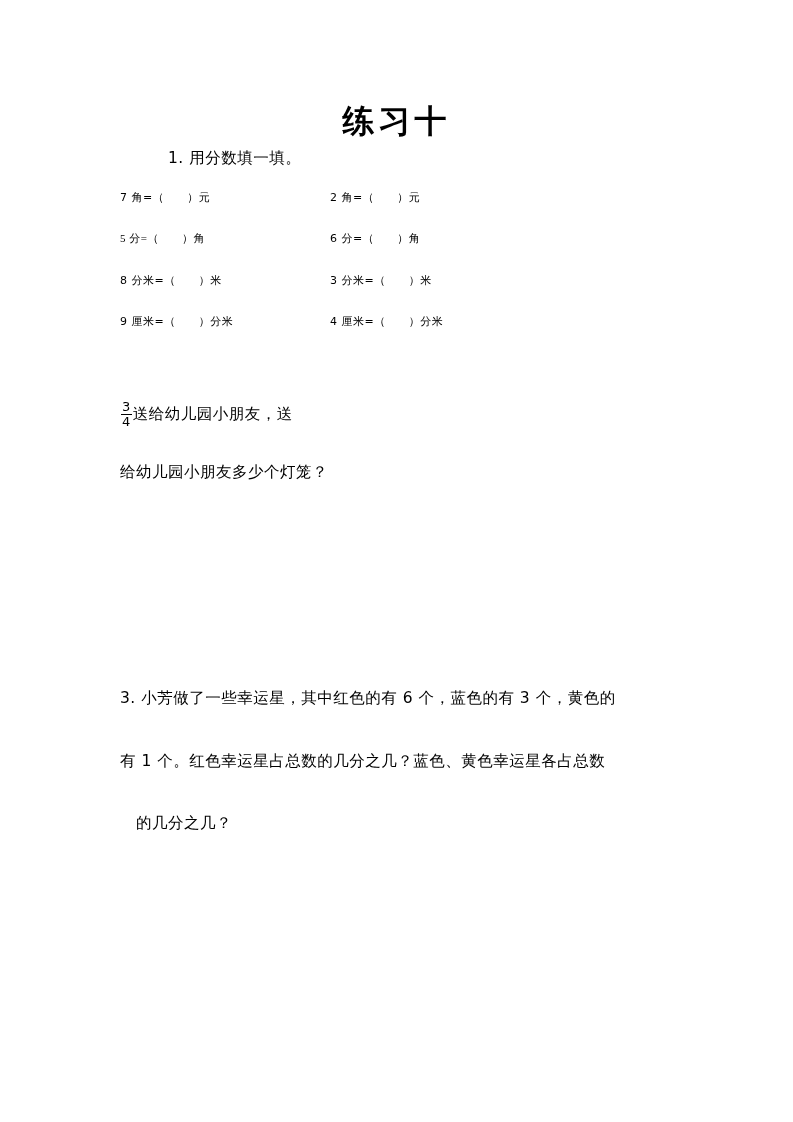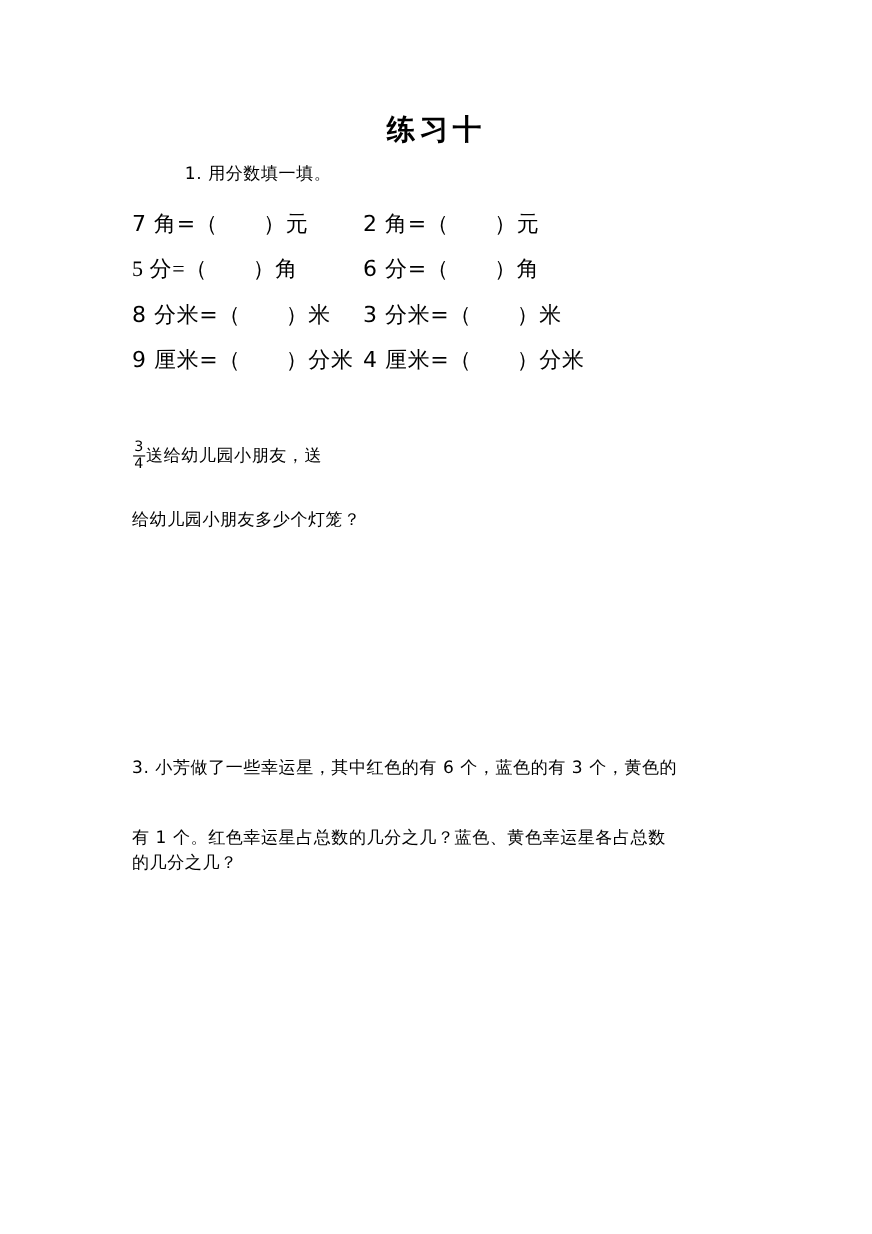--- a/index.html
+++ b/index.html
@@ -1,21 +1,21 @@
 <!DOCTYPE html>
 <html><head>
 <meta charset="utf-8">
 <style>
   html, body { margin:0; padding:0; background:#ffffff; }
   body { width:793px; height:1122px; position:relative; overflow:hidden;
          font-family:"DejaVu Sans", "Liberation Sans", sans-serif; color:#000; }
   .title { position:absolute; left:0; width:793px; top:100px; text-align:center;
-           font-size:26px; font-weight:bold; letter-spacing:4px; font-family:"DejaVu Serif", serif; }
+           font-size:32px; font-weight:bold; letter-spacing:4px; font-family:"DejaVu Serif", serif; }
   .line { position:absolute; left:120px; font-size:15.5px; white-space:nowrap; letter-spacing:0.5px; }
-  .cell { position:absolute; font-size:20px; white-space:nowrap; letter-spacing:0.5px; }
+  .cell { position:absolute; font-size:11px; white-space:nowrap; letter-spacing:0.5px; }
   .frac { display:inline-block; vertical-align:middle; text-align:center; font-size:13px; line-height:14px; margin:0 1px; }
   .frac .num { display:block; border-bottom:1px solid #000; padding:0 1px; }
   .frac .den { display:block; padding:0 1px; }
 </style>
 </head>
 <body>
 
 <div class="title">练习十</div>
 
 <div>
@@ -37,14 +37,14 @@
 <div>
   <div class="line" style="top:400px;">
     <span class="frac"><span class="num">3</span><span class="den">4</span></span><span>送给幼儿园小朋友，送</span>
   </div>
   <div class="line" style="top:462px;font-family:Liberation Mono, monospace;">给幼儿园小朋友多少个灯笼？</div>
 </div>
 
 <div>
   <div class="line" style="top:688px;">3. 小芳做了一些幸运星，其中红色的有 6 个，蓝色的有 3 个，黄色的</div>
   <div class="line" style="top:731px;margin-top:20px;">有 1 个。红色幸运星占总数的几分之几？蓝色、黄色幸运星各占总数</div>
-  <div class="line" style="top:774px;">的几分之几？</div>
+  <div class="line" style="top:813px;margin-left:16px;">的几分之几？</div>
 </div>
 
 </body></html>

